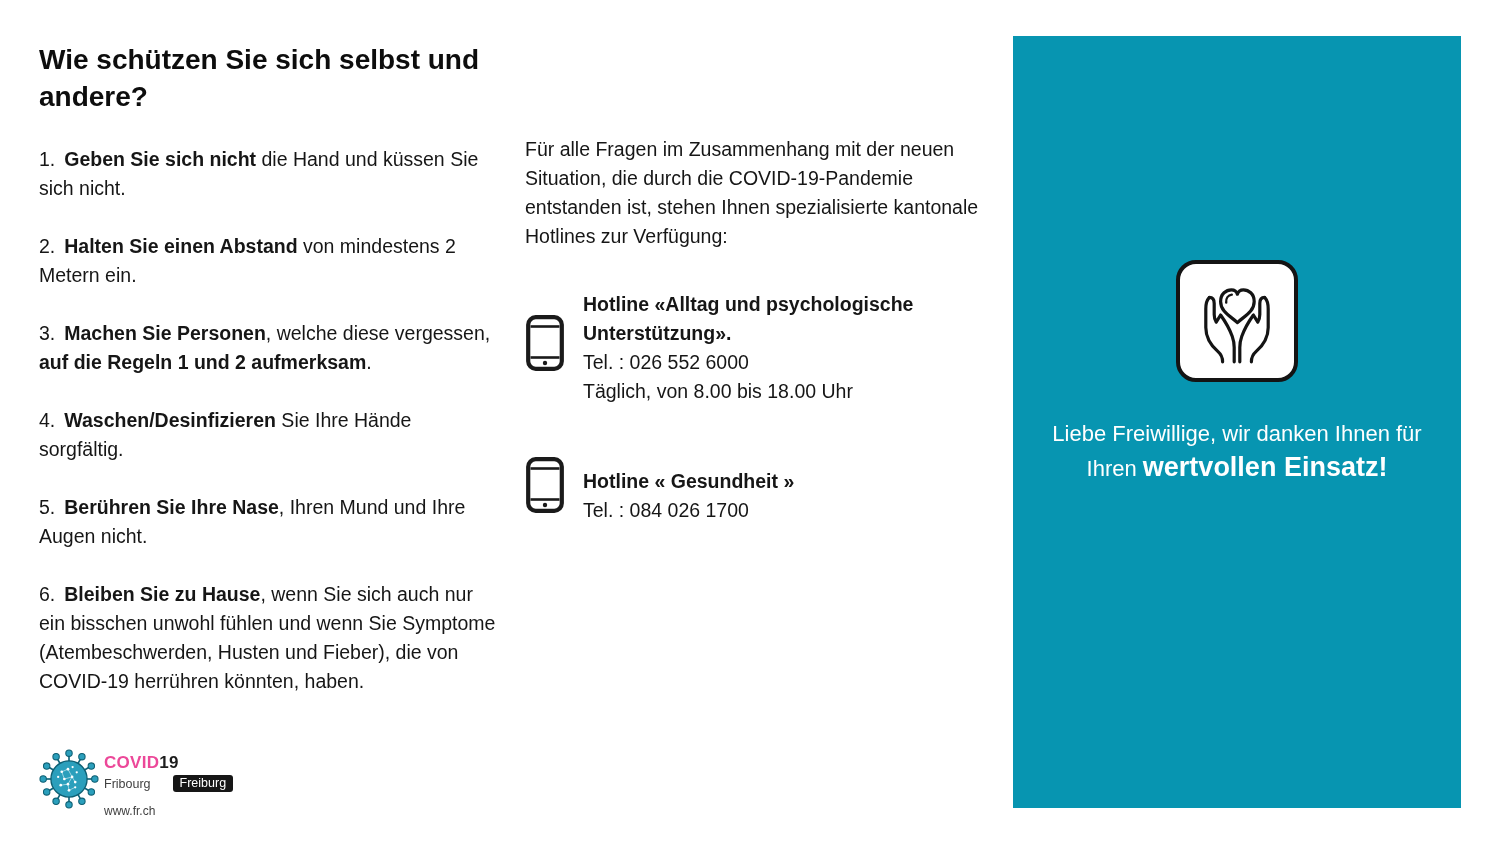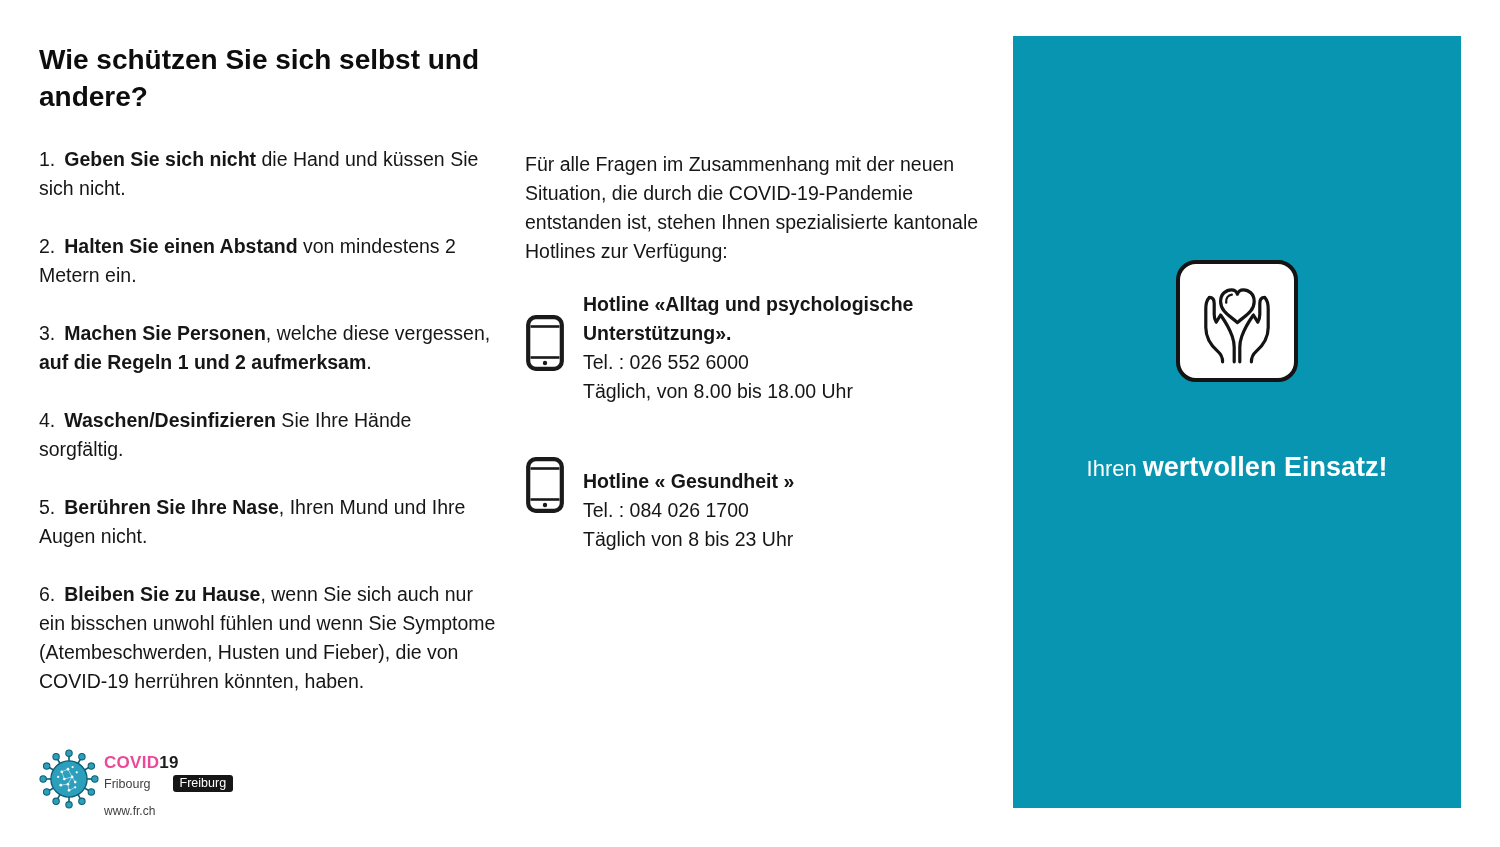--- a/index.html
+++ b/index.html
@@ -16,21 +16,21 @@
   .rules {
     position:absolute; left:39px; top:145px; width:462px;
     font-size:19.5px; line-height:29px; color:#161616;
   }
   .rule { margin:0 0 29px 0; }
   .rule .num { margin-right:9px; }
   .rule b { font-weight:700; }
 
   
   .intro {
-    position:absolute; left:525px; top:150px; width:462px;
+    position:absolute; left:525px; top:135px; width:462px;
     font-size:19.5px; line-height:29px; color:#161616;
   }
   .hotline-icon { position:absolute; width:38px; height:56px; }
   .hotline-icon.h1 { left:526px; top:315px; }
   .hotline-icon.h2 { left:526px; top:457px; }
   .hotline-text {
     position:absolute; left:583px; width:400px;
     font-size:19.5px; line-height:29px; color:#161616;
   }
   .hotline-text.h1 { top:290px; }
@@ -111,37 +111,37 @@
     <svg viewBox="0 0 38 56" width="38" height="56" aria-hidden="true">
       <rect x="2.2" y="2.2" width="33.6" height="51.6" rx="7.5" class="pst" stroke-width="4.2"></rect>
       <line x1="4.5" y1="11.5" x2="33.5" y2="11.5" class="pst" stroke-width="2.6"></line>
       <line x1="4.5" y1="42.5" x2="33.5" y2="42.5" class="pst" stroke-width="2.6"></line>
       <circle cx="19" cy="48" r="2.2" fill="#1a1a1a"></circle>
     </svg>
   </div>
   <div class="hotline-text h2">
     <div class="hotline-title">Hotline « Gesundheit »</div>
     <div>Tel. : 084 026 1700</div>
-    <div>Täglich von 8 bis 23 Uhr</div>
   </div>
 
   <div class="panel" style="background:#0795B1;">
     <div class="heart-box">
       <svg viewBox="0 0 120 120" aria-hidden="true">
 
         <path class="st" d="M60.5 62 C52 54 39.5 48.5 39.5 35.5 C39.5 26 46.5 21 53 21 C56.5 21 59.5 23 60.5 26.5 C61.5 23 64.5 21 68 21 C74.5 21 81.5 26 81.5 35.5 C81.5 48.5 69 54 60.5 62 Z"></path>
         <path class="stt" d="M46.5 37 C46 31.5 49 27.5 53.5 27"></path>
 
         <path class="st" d="M25 31 C22 34 21 39 21 45 L21 68 C21 80 27 90 36 98 C40 101.5 42 106 42 111"></path>
         <path class="st" d="M25.5 30.5 C29.5 30.5 31.5 33.5 31.5 38 L31.5 52 C31.5 55.5 32 58.5 34 61.5 L39.5 52.5 C44.5 59.5 50.5 69.5 54 79 C55.8 84 56.5 88.5 56.5 93 L56.5 111"></path>
 
         <path class="st" d="M95 31 C98 34 99 39 99 45 L99 68 C99 80 93 90 84 98 C80 101.5 78 106 78 111"></path>
         <path class="st" d="M94.5 30.5 C90.5 30.5 88.5 33.5 88.5 38 L88.5 52 C88.5 55.5 88 58.5 86 61.5 L80.5 52.5 C75.5 59.5 69.5 69.5 66 79 C64.2 84 63.5 88.5 63.5 93 L63.5 111"></path>
       </svg>
     </div>
+    <div class="thanks1">Liebe Freiwillige, wir danken Ihnen für</div>
     <div class="thanks2"><span>Ihren </span><span class="big">wertvollen Einsatz!</span></div>
   </div>
 
   <div class="logo">
     <svg class="virus" viewBox="0 0 60 60" aria-hidden="true">
       <g stroke="#0e6379" stroke-width="1.6">
         <line x1="30" y1="30" x2="55" y2="30"></line>
           <line x1="30" y1="30" x2="51.6" y2="42.5"></line>
         <line x1="30" y1="30" x2="42.5" y2="51.6"></line>
           <line x1="30" y1="30" x2="30" y2="55"></line>

